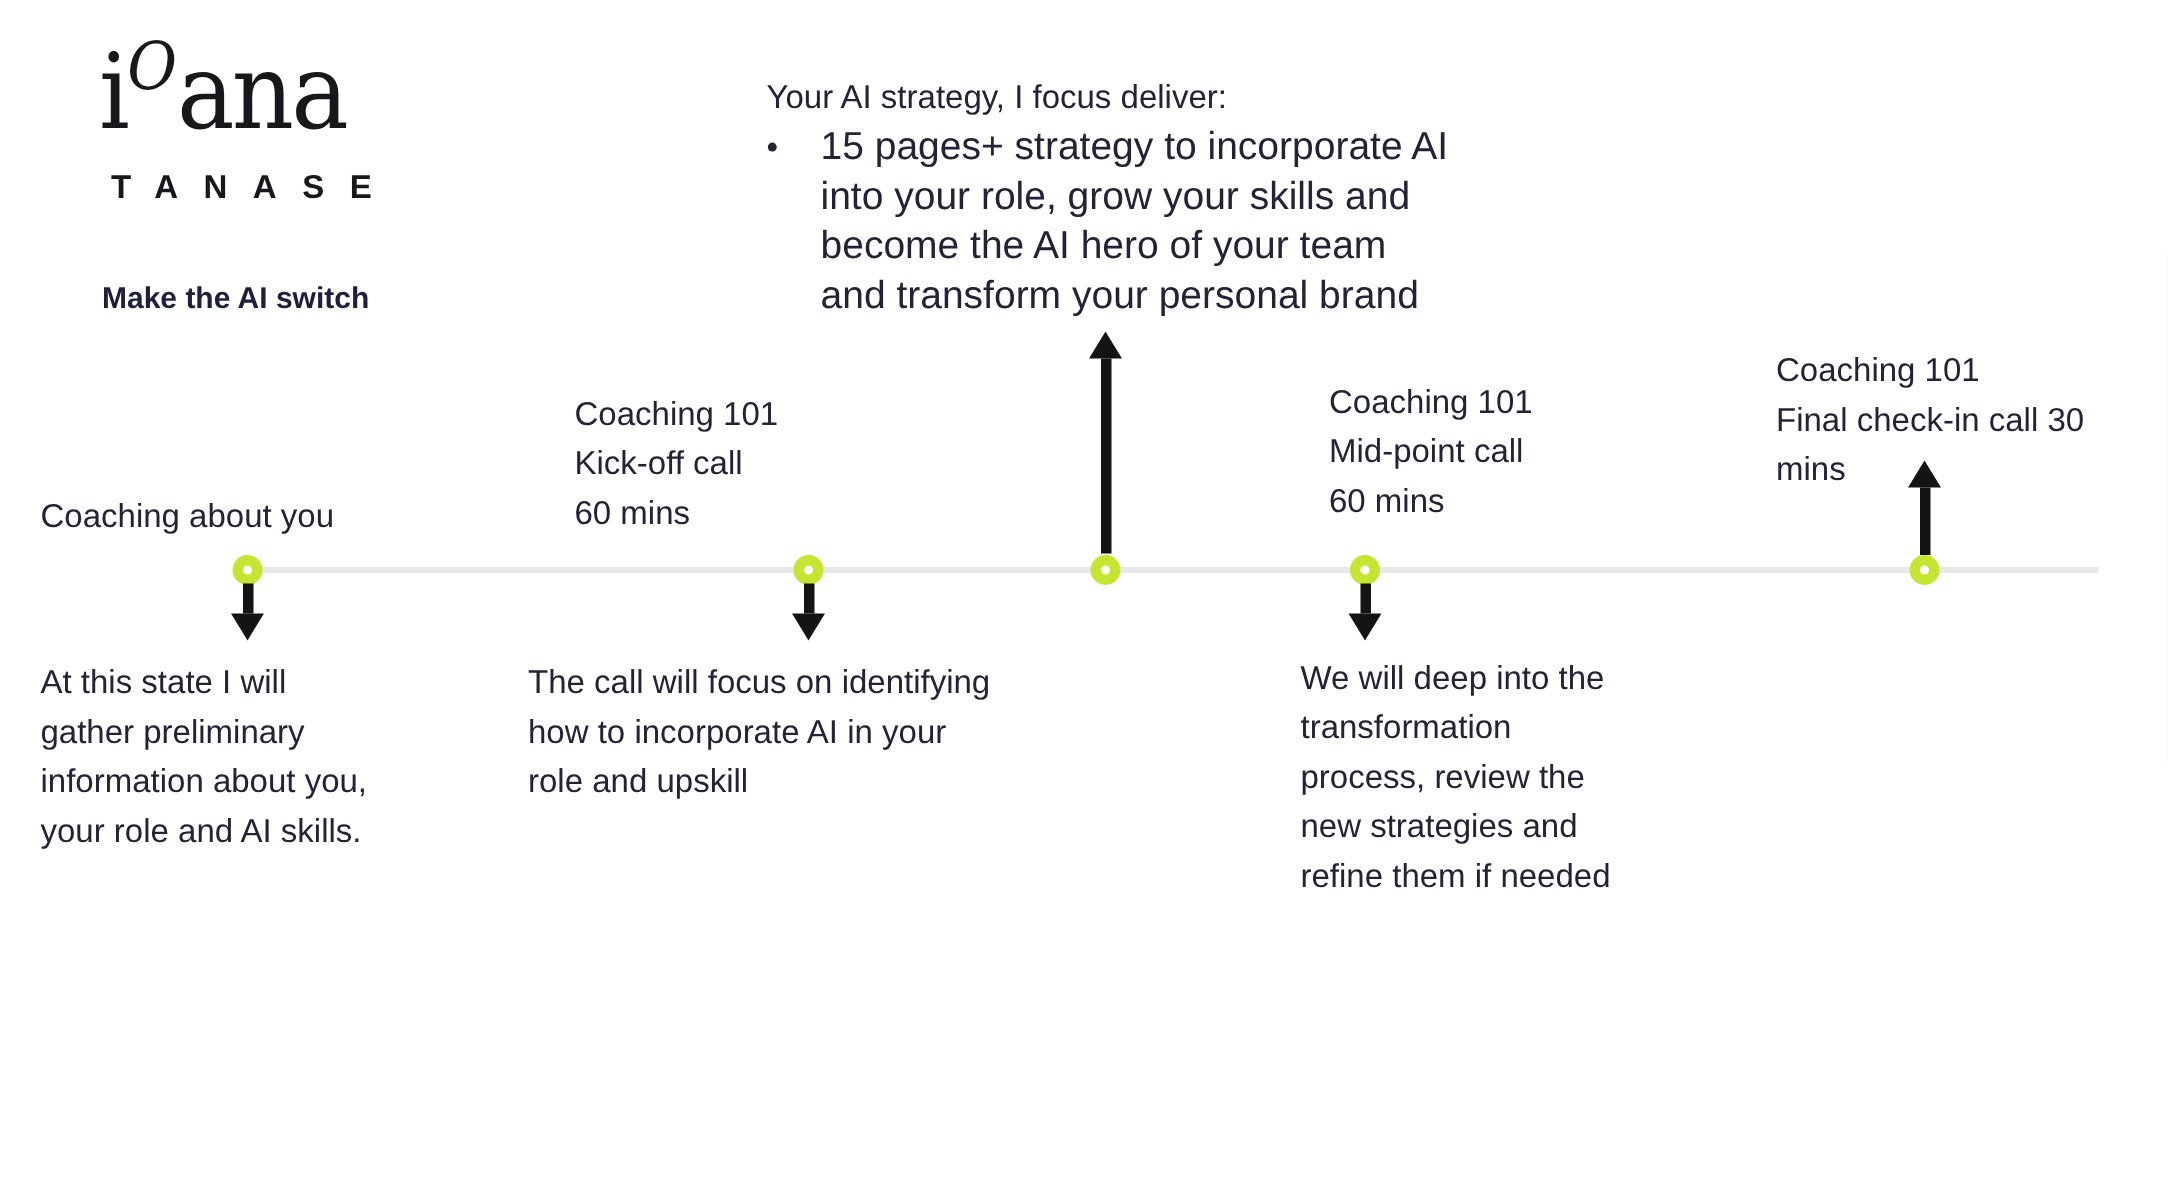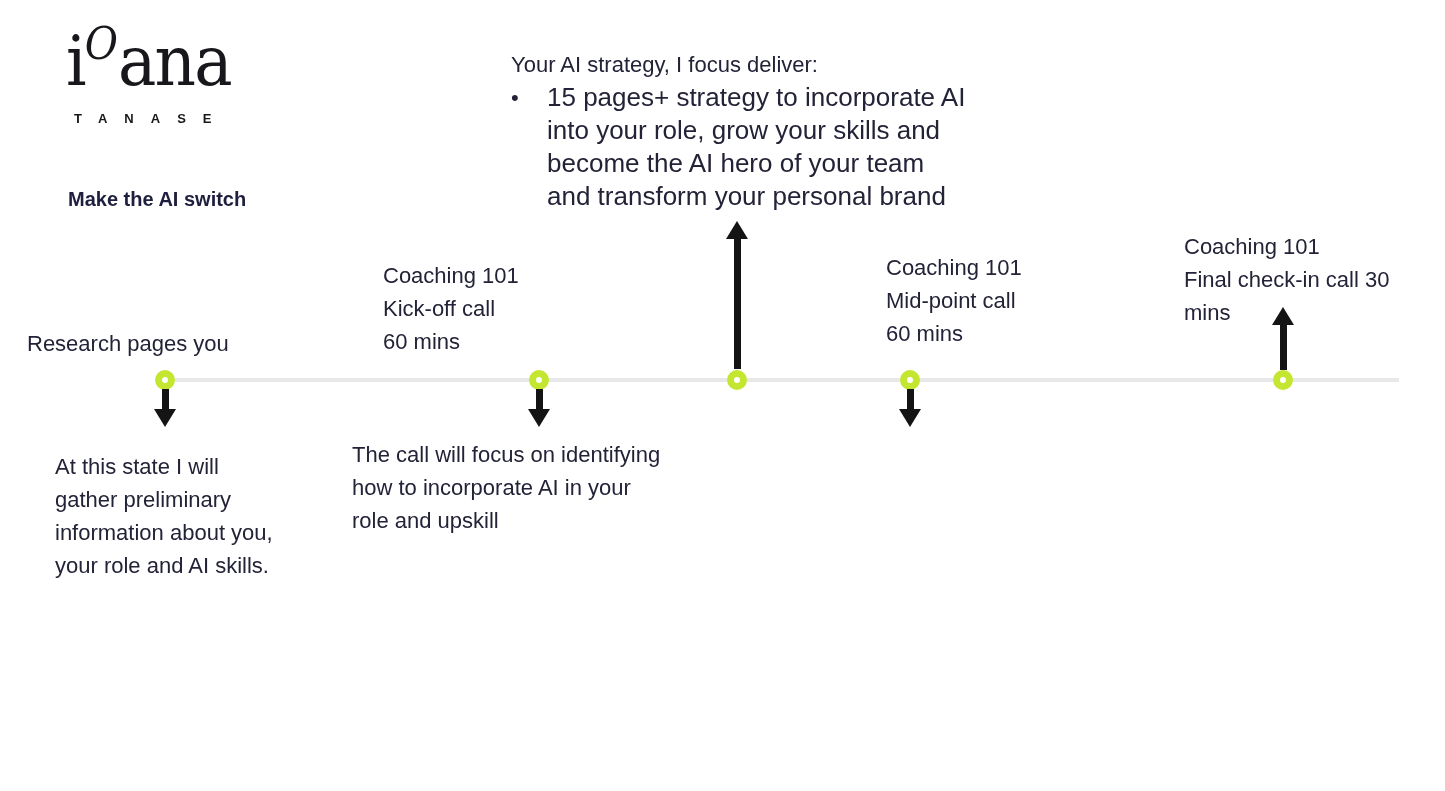--- a/index.html
+++ b/index.html
@@ -37,21 +37,21 @@
     display:inline-block;
     font-style:italic;
     font-size:44px;
     position:relative;
     top:-26px;
     letter-spacing:0;
   }
   .logo-sub{
     margin-top:4px;
     padding-left:8px;
-    font-size:13px;
+    font-size:22px;
     font-weight:700;
     letter-spacing:17px;
     color:#17171c;
     white-space:nowrap;
   }
   
   .page-title{
     position:absolute;left:68px;top:188px;
     font-size:20px;font-weight:700;
     color:var(--title-navy);
@@ -98,21 +98,21 @@
   .arrow-1{left:154px;top:389px;} .arrow-1 .stem{height:20px;}
   .arrow-2{left:528px;top:389px;} .arrow-2 .stem{height:20px;}
   .arrow-3{left:726px;top:221px;} .arrow-3 .stem{height:130px;}
   .arrow-4{left:899px;top:389px;} .arrow-4 .stem{height:20px;}
   .arrow-5{left:1272px;top:307px;} .arrow-5 .stem{height:45px;}
   
   .label-1{left:27px;top:327px;}
   .label-2{left:383px;top:259px;}
   .label-4{left:886px;top:251px;}
   .label-5{left:1184px;top:230px;}
-  .desc-1{left:27px;top:450px;margin-left:28px;}
+  .desc-1{left:27px;top:438px;}
   .desc-2{left:352px;top:438px;}
   .desc-4{left:867px;top:435px;}
 </style>
 </head>
 <body>
 
 <div class="slide">
 
   <div class="logo">
     <div class="logo-word"><span>i</span><span class="logo-o">O</span><span>ana</span></div>
@@ -125,21 +125,21 @@
     <div class="callout-heading">Your AI strategy, I focus deliver:</div>
     <div class="callout-bullet-row">
       <span class="bullet-marker">•</span>
       <span class="callout-bullet-text">15 pages+ strategy to incorporate AI
 into your role, grow your skills and
 become the AI hero of your team
 and transform your personal brand</span>
     </div>
   </div>
 
-  <div class="txt label-1">Research pages you</div>
+  <div class="txt label-1">Coaching about you</div>
   <div class="txt label-2">Coaching 101
 Kick-off call
 60 mins</div>
   <div class="txt label-4">Coaching 101
 Mid-point call
 60 mins</div>
   <div class="txt label-5">Coaching 101
 Final check-in call 30
 mins</div>
 
@@ -171,14 +171,19 @@
       <div class="stem"></div>
     </div>
 
   <div class="txt desc-1">At this state I will
 gather preliminary
 information about you,
 your role and AI skills.</div>
   <div class="txt desc-2">The call will focus on identifying
 how to incorporate AI in your
 role and upskill</div>
+  <div class="txt desc-4">We will deep into the
+transformation
+process, review the
+new strategies and
+refine them if needed</div>
 
 </div>
 
 </body></html>

